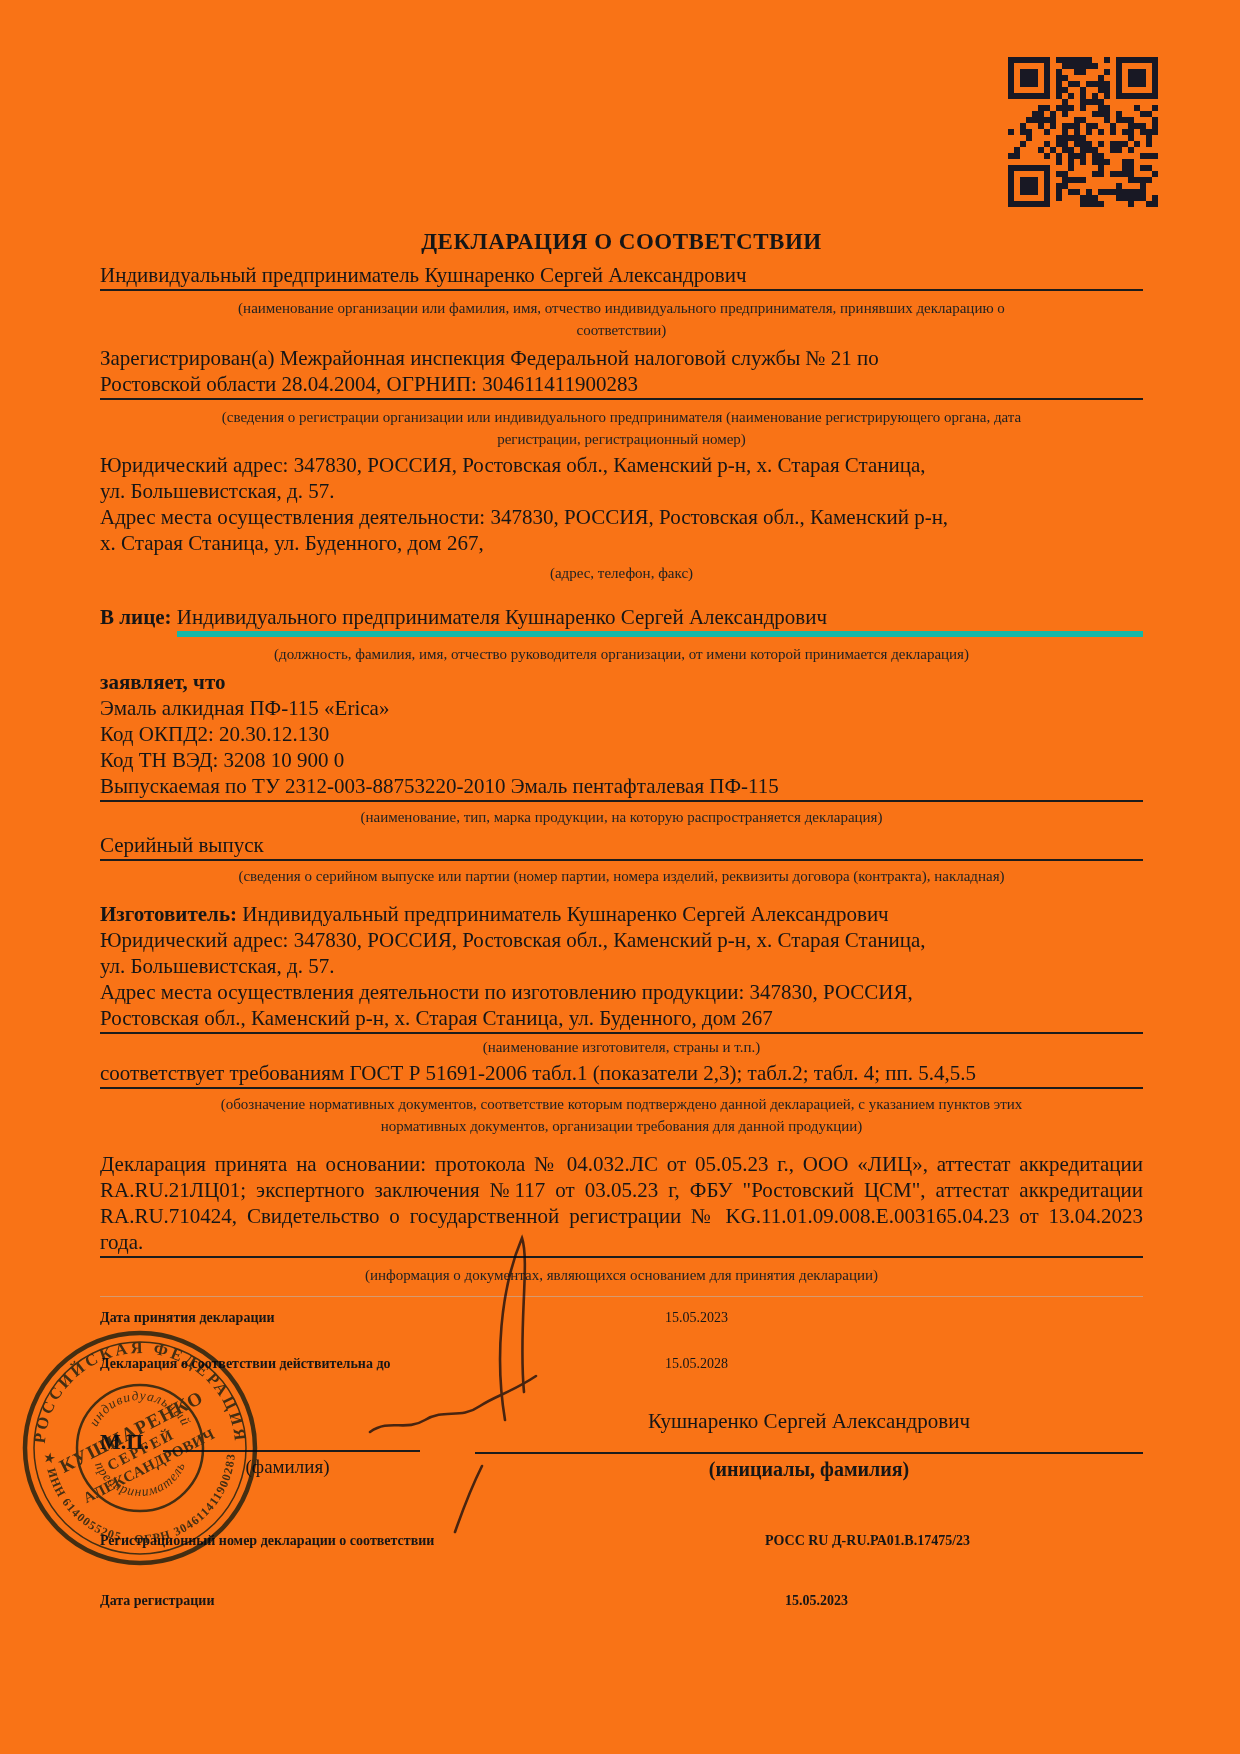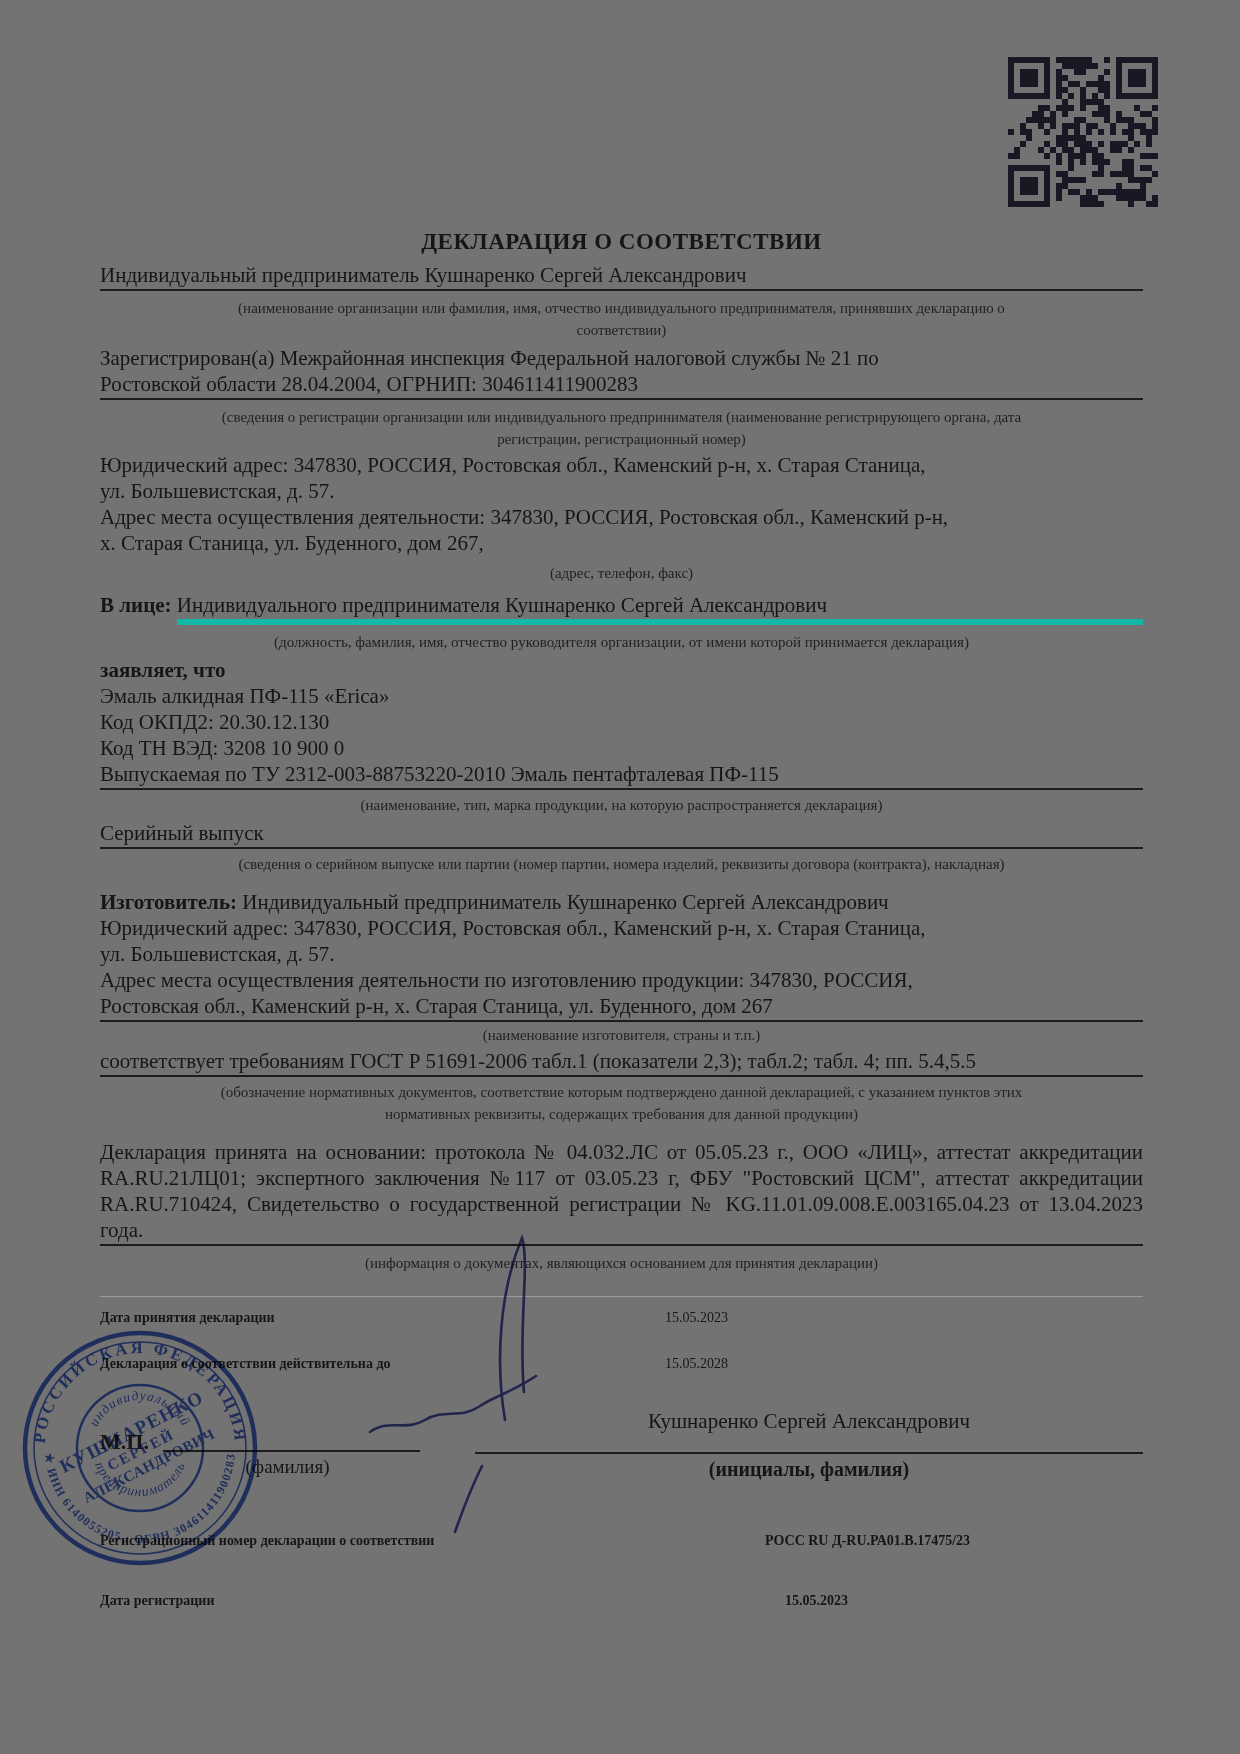--- a/index.html
+++ b/index.html
@@ -1,23 +1,23 @@
 <!DOCTYPE html>
 <html><head>
 <meta charset="utf-8">
 <style>
   html,body{margin:0;padding:0;background:#e8e8e8;}
-  .page{position:relative;width:1240px;height:1754px;background:#737373;margin:0 auto;overflow:hidden;
+  .page{position:relative;width:1240px;height:1754px;background:#f97316;margin:0 auto;overflow:hidden;
         font-family:"Liberation Serif","DejaVu Serif",serif;color:#161616;}
   .content{position:absolute;left:100px;right:97px;top:0;bottom:0;}
   .title{margin:228px 0 0 0;text-align:center;font-size:23px;line-height:28px;font-weight:bold;letter-spacing:.5px;}
   .row{margin:0;font-size:21px;line-height:26px;}
   .u{border-bottom:2px solid #1c1c1c;padding-bottom:1px;}
   .cap{font-size:15px;line-height:22px;text-align:center;color:#222;}
-  .mt2{margin-top:2px}.mt4{margin-top:4px}.mt6{margin-top:6px}.mt8{margin-top:8px}.mt14{margin-top:14px}
+  .mt2{margin-top:2px}.mt4{margin-top:4px}.mt6{margin-top:6px}.mt8{margin-top:20px}.mt14{margin-top:14px}
   .flexrow{display:flex;align-items:baseline;}
   .lbl{font-weight:bold;white-space:pre;}
   .uv{flex:1;border-bottom:6px solid #14b8a6;padding-bottom:1px;}
   .email{text-decoration:underline;}
   .just{text-align:justify;}
   .faintline{position:absolute;left:0;right:0;top:1296px;border-top:1px solid #b9b9b9;opacity:.55;}
   .drow{position:absolute;left:0;right:4px;font-size:14px;line-height:26px;}
   .drow b{font-weight:bold;}
   .dval{position:absolute;left:565px;top:0;font-weight:normal;}
   .dval.bold{font-weight:bold;}
@@ -393,21 +393,21 @@
 
     <p class="row mt14"><b class="lbl">Изготовитель: </b><span>Индивидуальный предприниматель Кушнаренко Сергей Александрович</span></p>
     <p class="row">Юридический адрес: 347830, РОССИЯ, Ростовская обл., Каменский р-н, х. Старая Станица,</p>
     <p class="row">ул. Большевистская, д. 57.</p>
     <p class="row">Адрес места осуществления деятельности по изготовлению продукции: 347830, РОССИЯ,</p>
     <p class="row u">Ростовская обл., Каменский р-н, х. Старая Станица, ул. Буденного, дом 267</p>
     <div class="cap mt2">(наименование изготовителя, страны и т.п.)</div>
 
     <p class="row u mt2">соответствует требованиям ГОСТ Р 51691-2006 табл.1 (показатели 2,3); табл.2; табл. 4; пп. 5.4,5.5</p>
     <div class="cap mt4">(обозначение нормативных документов, соответствие которым подтверждено данной декларацией, с указанием пунктов этих</div>
-    <div class="cap">нормативных реквизиты, содержащих требования для данной продукции)</div>
+    <div class="cap">нормативных документов, организации требования для данной продукции)</div>
 
     <p class="row u just mt14">Декларация принята на основании: протокола № 04.032.ЛС от 05.05.23 г., ООО «ЛИЦ», аттестат аккредитации RA.RU.21ЛЦ01; экспертного заключения №117 от 03.05.23 г, ФБУ "Ростовский ЦСМ", аттестат аккредитации RA.RU.710424, Свидетельство о государственной регистрации № KG.11.01.09.008.E.003165.04.23 от 13.04.2023 года.</p>
     <div class="cap mt6">(информация о документах, являющихся основанием для принятия декларации)</div>
 
     <div class="faintline"></div>
 
     <div class="drow d1">
       <b>Дата принятия декларации</b>
       <span class="dval">15.05.2023</span>
     </div>

